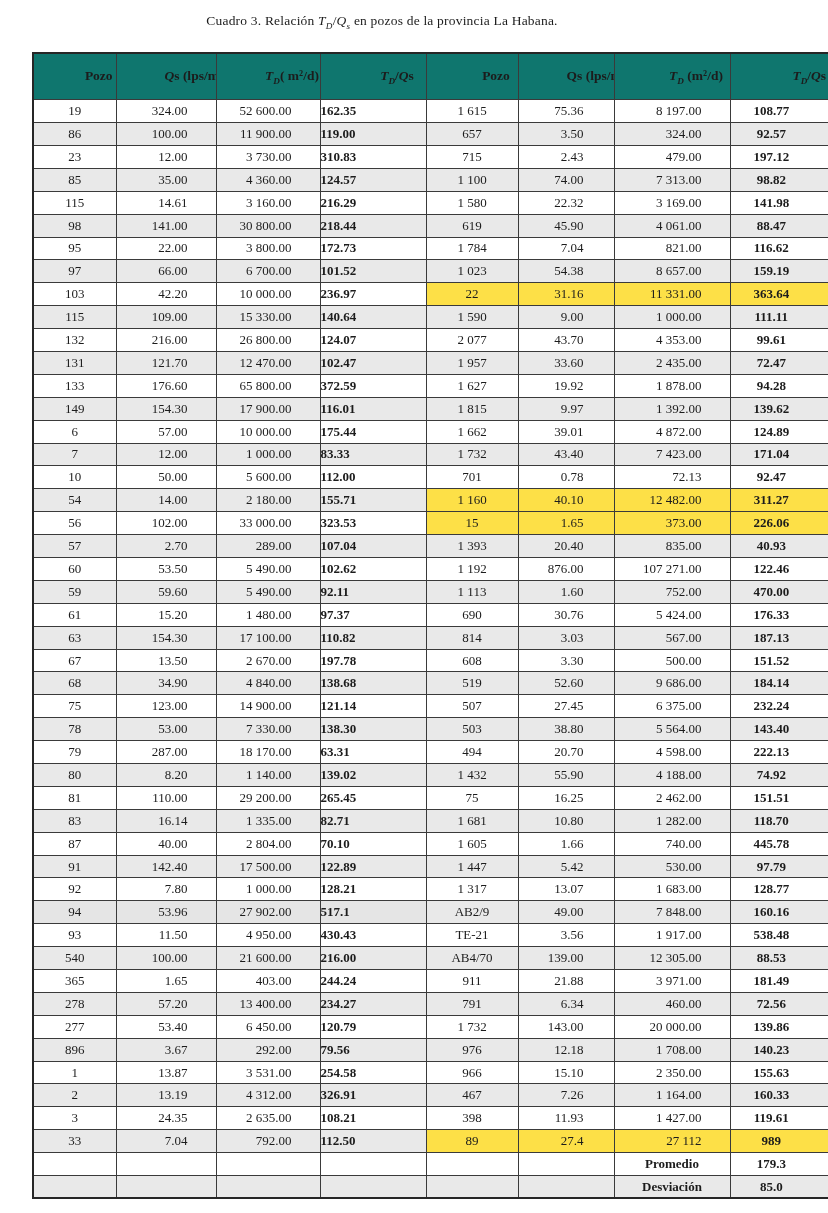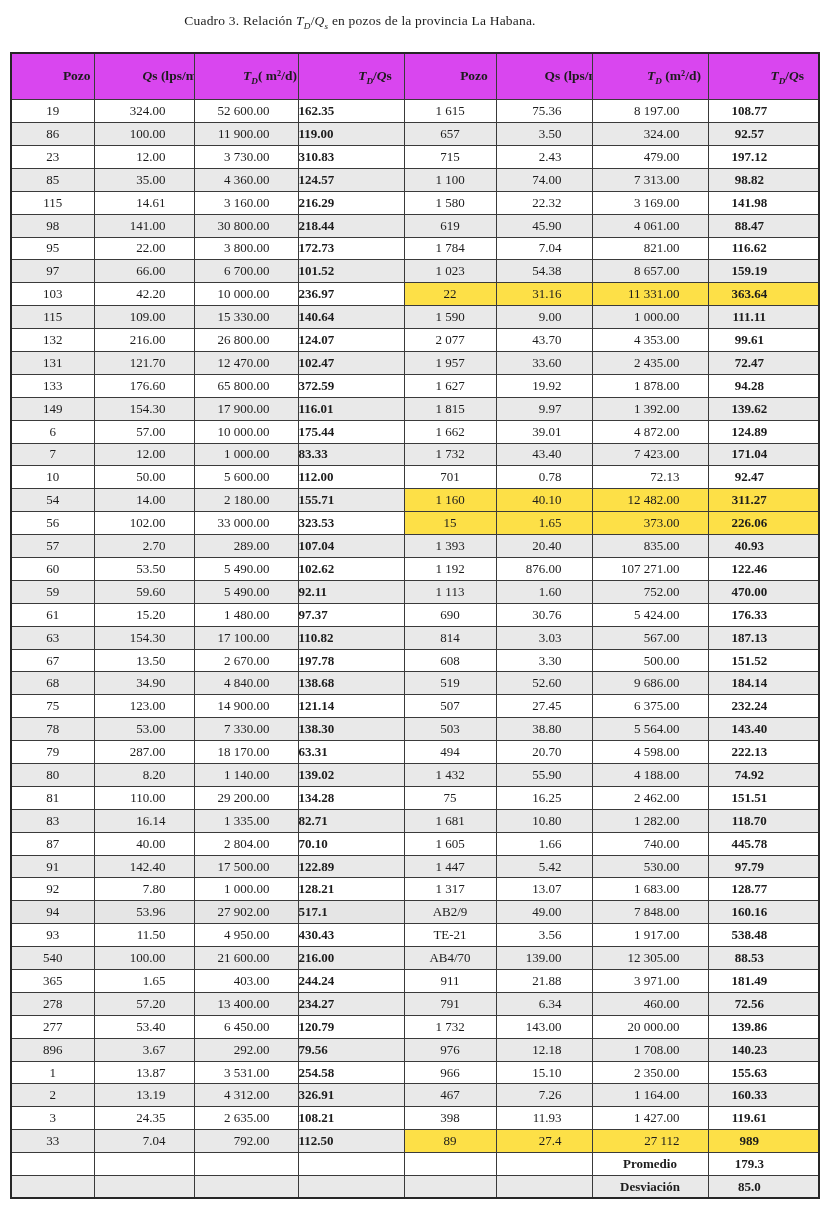--- a/index.html
+++ b/index.html
@@ -9,20 +9,21 @@
     width: 828px;
     height: 1213px;
     font-family: "Liberation Serif", "DejaVu Serif", serif;
     color: #1c1c1c;
     overflow: hidden;
   }
   .page {
     width: 720px;
     height: 1213px;
     box-sizing: border-box;
+    margin-left: 22px;
   }
   .title {
     text-align: center;
     font-size: 13.5px;
     padding-top: 13px;
     margin-bottom: 21px;
     letter-spacing: 0.2px;
   }
   .title sub { font-size: 0.68em; }
   table.data {
@@ -35,21 +36,21 @@
   th, td {
     border: 1px solid #3a3a3a;
     overflow: hidden;
     white-space: nowrap;
     font-size: 13px;
     vertical-align: middle;
     padding: 0;
   }
   thead tr { height: 47px; }
   th {
-    background: #d946ef;
+    background: #0f766e;
     font-weight: bold;
     font-size: 13.5px;
     text-align: center;
     padding-left: 48px;
   }
   th sub, td sub { font-size: 0.68em; }
   tbody tr { height: 22.9px; }
   tbody tr:nth-child(even) td { background: #e9e9e9; }
   
   tbody td:nth-child(1), tbody td:nth-child(5) { text-align: center; }
@@ -396,21 +397,21 @@
           <td>139.02</td>
           <td>1 432</td>
           <td>55.90</td>
           <td>4 188.00</td>
           <td>74.92</td>
         </tr>
         <tr>
           <td>81</td>
           <td>110.00</td>
           <td>29 200.00</td>
-          <td>134.28</td>
+          <td>265.45</td>
           <td>75</td>
           <td>16.25</td>
           <td>2 462.00</td>
           <td>151.51</td>
         </tr>
         <tr>
           <td>83</td>
           <td>16.14</td>
           <td>1 335.00</td>
           <td>82.71</td>

